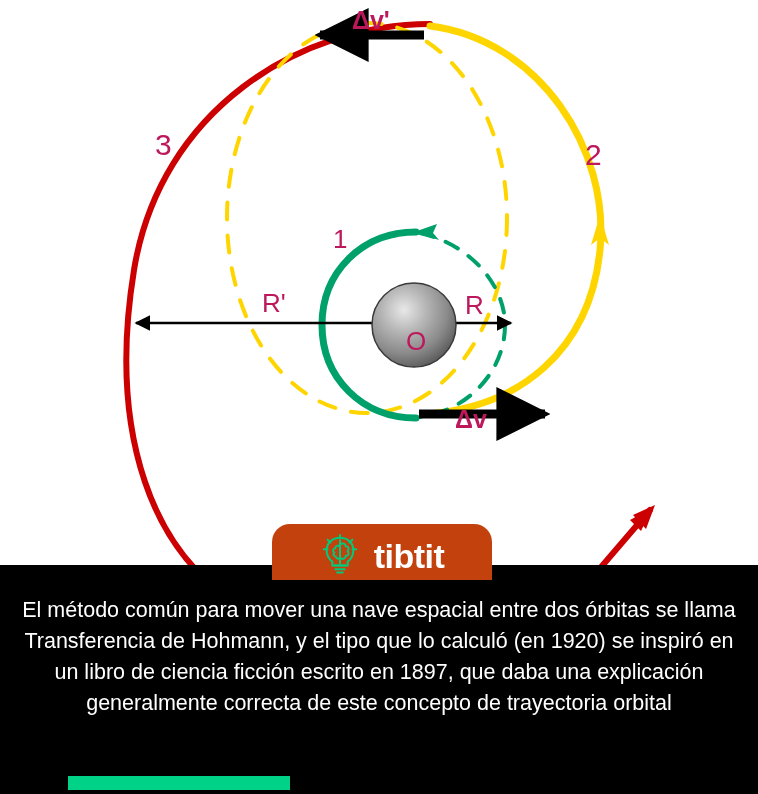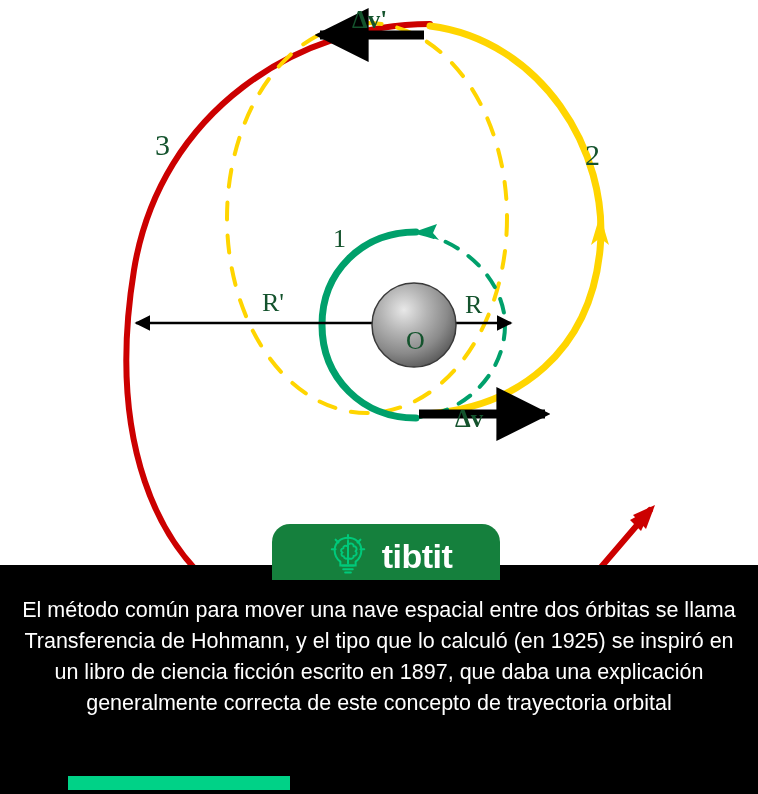--- a/index.html
+++ b/index.html
@@ -29,27 +29,26 @@
     width: 758px;
     height: 229px;
     background: #000000;
   }
   .logo-tab {
     position: absolute;
     left: 272px;
     top: 524px;
     width: 220px;
     height: 56px;
-    background: #15803d;
+    background: #c2410c;
     border-radius: 18px 18px 0 0;
     display: flex;
     align-items: center;
     justify-content: center;
     gap: 14px;
-    padding-left: 8px;
   }
   .logo-icon {
     display: block;
     width: 40px;
     height: 42px;
     margin-top: 4px;
   }
   .logo-word {
     color: #ffffff;
     font-size: 34px;
@@ -80,22 +79,22 @@
   .progress-fill {
     position: absolute;
     left: 68px;
     top: 776px;
     width: 222px;
     height: 14px;
     background: #00D287;
   }
   .vis-label {
     position: absolute;
-    color: #14532d;
-    font-family: Liberation Serif, serif;
+    color: #be185d;
+    font-family: Liberation Sans, sans-serif;
     white-space: nowrap;
   }
   .lbl-dv-prime { left: 352px; top: 6px; font-size: 25px; font-weight: bold; }
   .lbl-dv       { left: 455px; top: 405px; font-size: 25px; font-weight: bold; }
   .lbl-three    { left: 155px; top: 128px; font-size: 30px; }
   .lbl-two      { left: 585px; top: 138px; font-size: 30px; }
   .lbl-one      { left: 333px; top: 224px; font-size: 26px; }
   .lbl-R        { left: 465px; top: 290px; font-size: 26px; }
   .lbl-Rprime   { left: 262px; top: 288px; font-size: 26px; }
   .lbl-O        { left: 406px; top: 326px; font-size: 26px; }
@@ -204,18 +203,18 @@
         <path d="M15 38 h10"></path>
         <path d="M17 41.5 h6"></path>
         <path d="M20 8 v24"></path>
         <path d="M20 12 c3-2 6-1 6 2 c3 0 4 3 2 5 c2 2 1 5 -2 5 c0 3 -3 4 -6 2"></path>
         <path d="M20 14 c-2.5-1.5 -5-0.5 -5 2 c-2.5 0.5 -3 3 -1 4.5 c-1.5 1.5 -1 4 1.5 4 c0.5 2.5 3 3 4.5 1.5"></path>
       </g>
     </svg>
     <span class="logo-word">tibtit</span>
   </div>
 
-  <div class="caption">El método común para mover una nave espacial entre dos órbitas se llama Transferencia de Hohmann, y el tipo que lo calculó (en 1925) se inspiró en un libro de ciencia ficción escrito en 1897, que daba una explicación generalmente correcta de este concepto de trayectoria orbital</div>
+  <div class="caption">El método común para mover una nave espacial entre dos órbitas se llama Transferencia de Hohmann, y el tipo que lo calculó (en 1920) se inspiró en un libro de ciencia ficción escrito en 1897, que daba una explicación generalmente correcta de este concepto de trayectoria orbital</div>
 
   <div class="progress-track"></div>
   <div class="progress-fill"></div>
 
 </div>
 
 </body></html>

